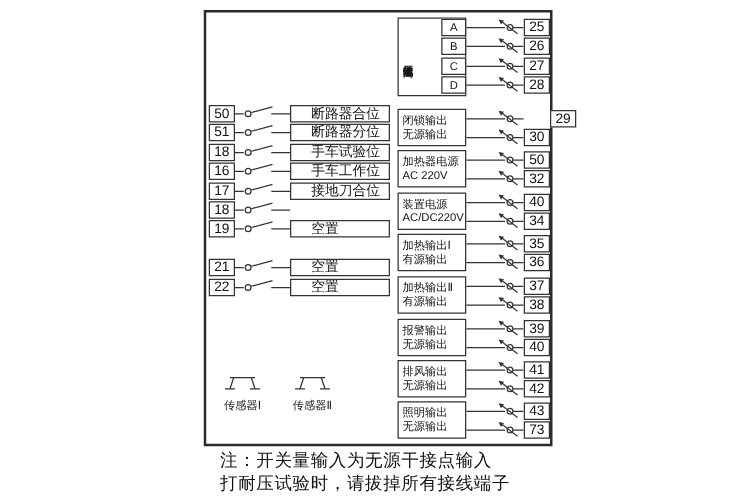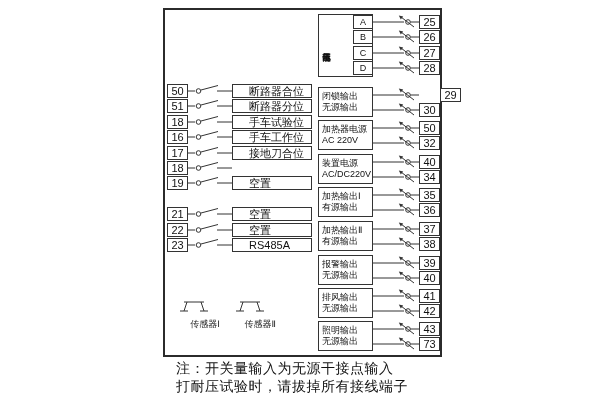--- a/index.html
+++ b/index.html
@@ -14,21 +14,21 @@
   .lrow{position:absolute;left:167px;display:flex;align-items:center;height:14px}
   .llabel{width:80px;height:14px;justify-content:flex-start;padding-left:16px}
   .glabel{width:55px;height:30px;flex-direction:column;align-items:flex-start;justify-content:center;
           padding-left:3px;font-size:9px;line-height:11px}
   .hvbox{border:1px solid #333;background:#fff}
   .hvlabel{position:absolute;left:3px;top:50%;transform:translateY(-50%);
            writing-mode:vertical-rl;text-orientation:upright;font-size:8.5px;line-height:10px}
   .letter{width:20px;height:14px;font-size:9px}
   svg{display:block}
   svg line,svg circle{stroke:#333;stroke-width:1;fill:none}
-  .slabel{width:52px;text-align:right;font-size:9px;color:#222}
+  .slabel{width:52px;text-align:center;font-size:9px;color:#222}
   .note{font-size:14px;white-space:nowrap;letter-spacing:0.5px}
 </style>
 </head>
 <body>
 
 <div class="screen">
 
   <div class="abs outer" style="left:163px;top:8px;width:279px;height:349px"></div>
 
   <div class="lrow" style="top:84px">
@@ -112,30 +112,20 @@
   </div>
   <div class="lrow" style="top:223px">
     <div class="box num">22</div>
     <svg width="44" height="14" viewBox="0 0 44 14">
         <line x1="0" y1="7" x2="7" y2="7"></line>
         <circle cx="10.5" cy="7" r="2.3"></circle>
         <line x1="13" y1="6" x2="30" y2="1.5"></line>
         <line x1="29" y1="7" x2="44" y2="7"></line>
       </svg>
     <div class="box llabel">空置</div>
-  </div>
-  <div class="lrow" style="top:238px">
-    <div class="box num">23</div>
-    <svg width="44" height="14" viewBox="0 0 44 14">
-        <line x1="0" y1="7" x2="7" y2="7"></line>
-        <circle cx="10.5" cy="7" r="2.3"></circle>
-        <line x1="13" y1="6" x2="30" y2="1.5"></line>
-        <line x1="29" y1="7" x2="44" y2="7"></line>
-      </svg>
-    <div class="box llabel">RS485A</div>
   </div>
 
   <div class="abs hvbox" style="left:318px;top:14px;width:55px;height:63px">
     <div class="hvlabel">高压带电传感器</div>
   </div>
   <div class="box letter abs" style="left:353px;top:15px">A</div>
   <div class="box letter abs" style="left:353px;top:30px">B</div>
   <div class="box letter abs" style="left:353px;top:46px">C</div>
   <div class="box letter abs" style="left:353px;top:61px">D</div>
 

